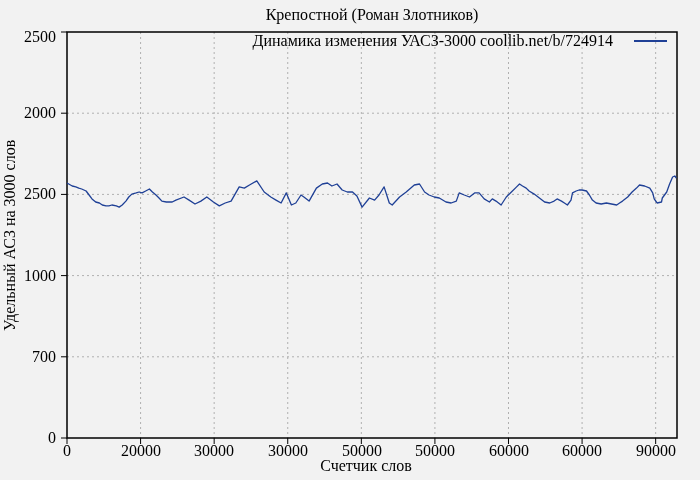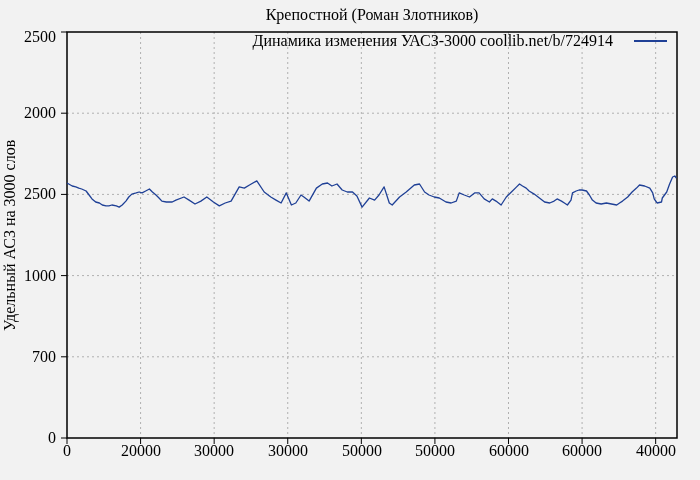--- a/index.html
+++ b/index.html
@@ -85,17 +85,18 @@
   <div class="lbl ytick" style="top:431px">0</div>
 
   <div class="lbl xtick" style="left:67px">0</div>
   <div class="lbl xtick" style="left:141px">20000</div>
   <div class="lbl xtick" style="left:214px">30000</div>
   <div class="lbl xtick" style="left:288px">30000</div>
   <div class="lbl xtick" style="left:362px">50000</div>
   <div class="lbl xtick" style="left:435px">50000</div>
   <div class="lbl xtick" style="left:509px">60000</div>
   <div class="lbl xtick" style="left:582px">60000</div>
-  <div class="lbl xtick" style="left:656px">40000</div>
+  <div class="lbl xtick" style="left:656px">90000</div>
 
+  <div class="lbl xlab">Счетчик слов</div>
   <div class="lbl ylab">Удельный АСЗ на 3000 слов</div>
 
 </div>
 
 </body></html>

